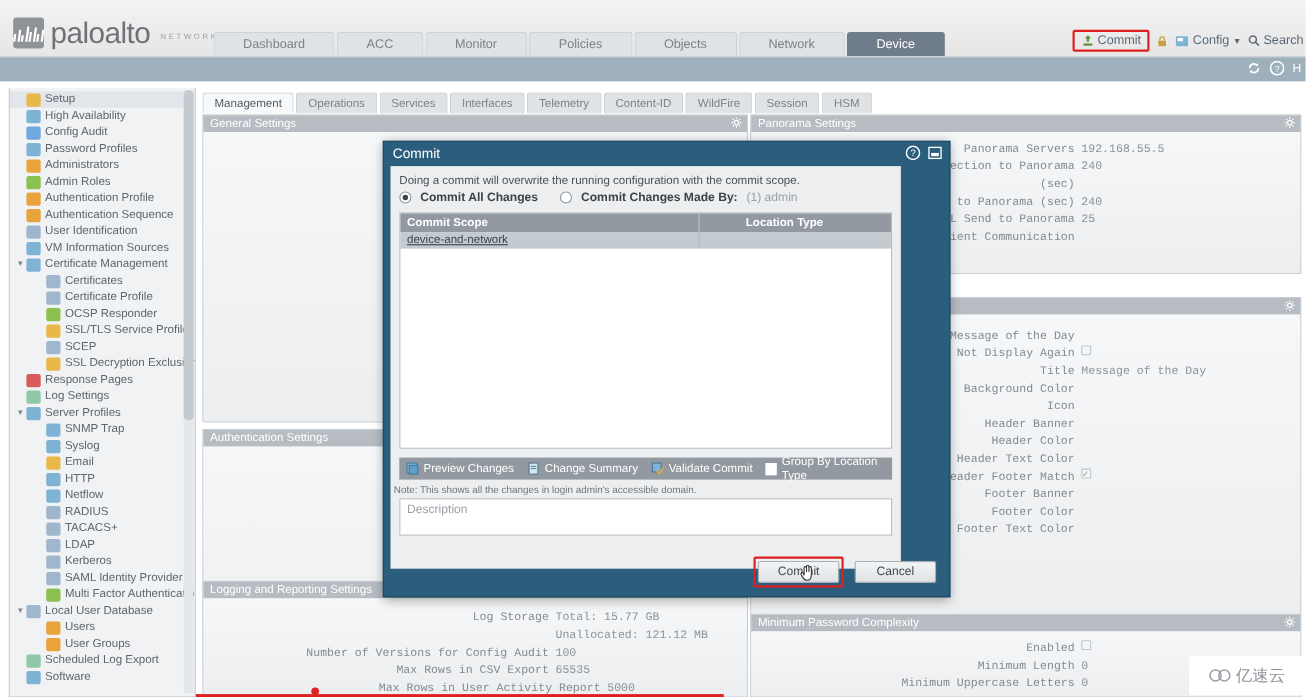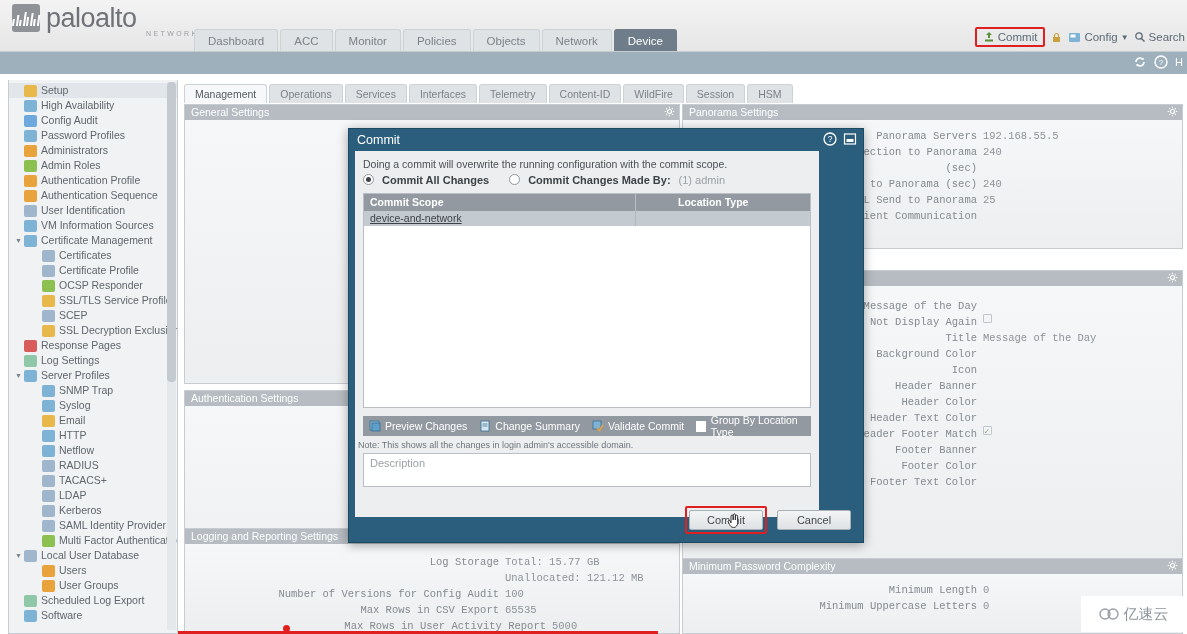--- a/index.html
+++ b/index.html
@@ -13,33 +13,33 @@
     background: #ffffff;
   }
   #app { position: relative; width: 1187px; height: 634px; background:#fff; }
 
   
   .topbar {
     position: absolute; left:0; top:0; width:1187px; height:52px;
     background: linear-gradient(#f3f3f3, #e6e6e6);
     border-bottom: 1px solid #c8ccd0;
   }
-  .logo { position:absolute; left:12px; top:4px; display:flex; align-items:flex-end; }
+  .logo { position:absolute; left:12px; top:16px; display:flex; align-items:flex-end; }
   .logo-mark {
     width:28px; height:28px; background:#8f9296; border-radius:3px;
     display:flex; align-items:center; justify-content:center; margin-right:6px;
   }
   .logo-bars { display:flex; align-items:flex-end; height:16px; gap:1.5px; transform: skewX(-8deg);}
   .logo-bars i { display:block; width:2px; background:#ffffff; }
   .logo-text { font-size:27px; color:#6f7378; letter-spacing:-0.5px; line-height:28px; font-weight:400;}
   .logo-sub { position:absolute; left:146px; top:30px; font-size:7px; letter-spacing:2.4px; color:#9a9ea3; }
 
   .navtabs { position:absolute; left:194px; top:29px; display:flex; gap:2px; }
   .navtab {
-    height:22px; padding:0 13px; line-height:22px;
+    height:22px; padding:0 26px; line-height:22px;
     background:#dfe3e6; color:#7b8288; font-size:11.5px;
     border-radius:3px 3px 0 0; border:1px solid #cdd2d6; border-bottom:none;
     cursor:pointer; white-space:nowrap;
   }
   .navtab.active { background:#6f7d8a; color:#ffffff; border-color:#6f7d8a; }
 
   .topright { position:absolute; right:0; top:27px; display:flex; align-items:center; gap:5px; padding-right:2px; }
   .commit-wrap { position:relative; padding:2px 6px; border:2px solid #e02020; border-radius:2px; display:flex; align-items:center; gap:3px; }
   .commit-link { color:#5c6a77; font-size:11.5px; cursor:pointer; }
   .tr-item { display:flex; align-items:center; gap:3px; color:#5c6a77; font-size:11.5px; cursor:pointer; }
@@ -601,20 +601,24 @@
       <div class="panel-hd">
         <span>Minimum Password Complexity</span>
         <svg class="gear" width="11" height="11" viewBox="0 0 12 12">
           <circle cx="6" cy="6" r="2.2" fill="none" stroke="#ffffff" stroke-width="1.3"></circle>
           <path d="M6 0.8 V2.4 M6 9.6 V11.2 M0.8 6 H2.4 M9.6 6 H11.2 M2.3 2.3 L3.4 3.4 M8.6 8.6 L9.7 9.7 M9.7 2.3 L8.6 3.4 M3.4 8.6 L2.3 9.7" stroke="#ffffff" stroke-width="1.2"></path>
         </svg>
       </div>
       <div class="panel-body">
         <div style="padding-top:8px" id="minpass-fields">
             <div class="fld">
+              <div class="lbl" style="width: 300px;">Enabled</div>
+              <span class="cb"></span>
+            </div>
+            <div class="fld">
               <div class="lbl" style="width: 300px;">Minimum Length</div>
               <div class="val">0</div>
             </div>
             <div class="fld">
               <div class="lbl" style="width: 300px;">Minimum Uppercase Letters</div>
               <div class="val">0</div>
             </div>
           </div>
       </div>
     </div>

